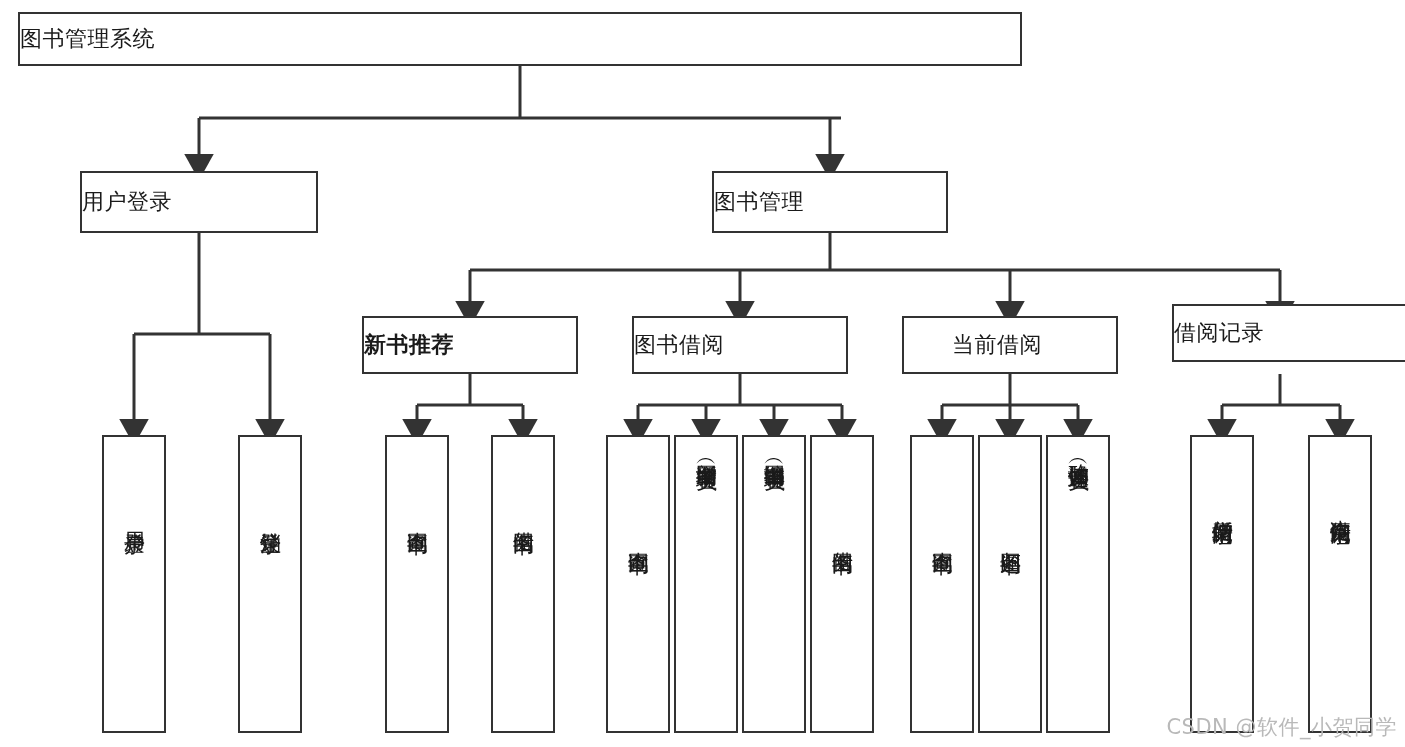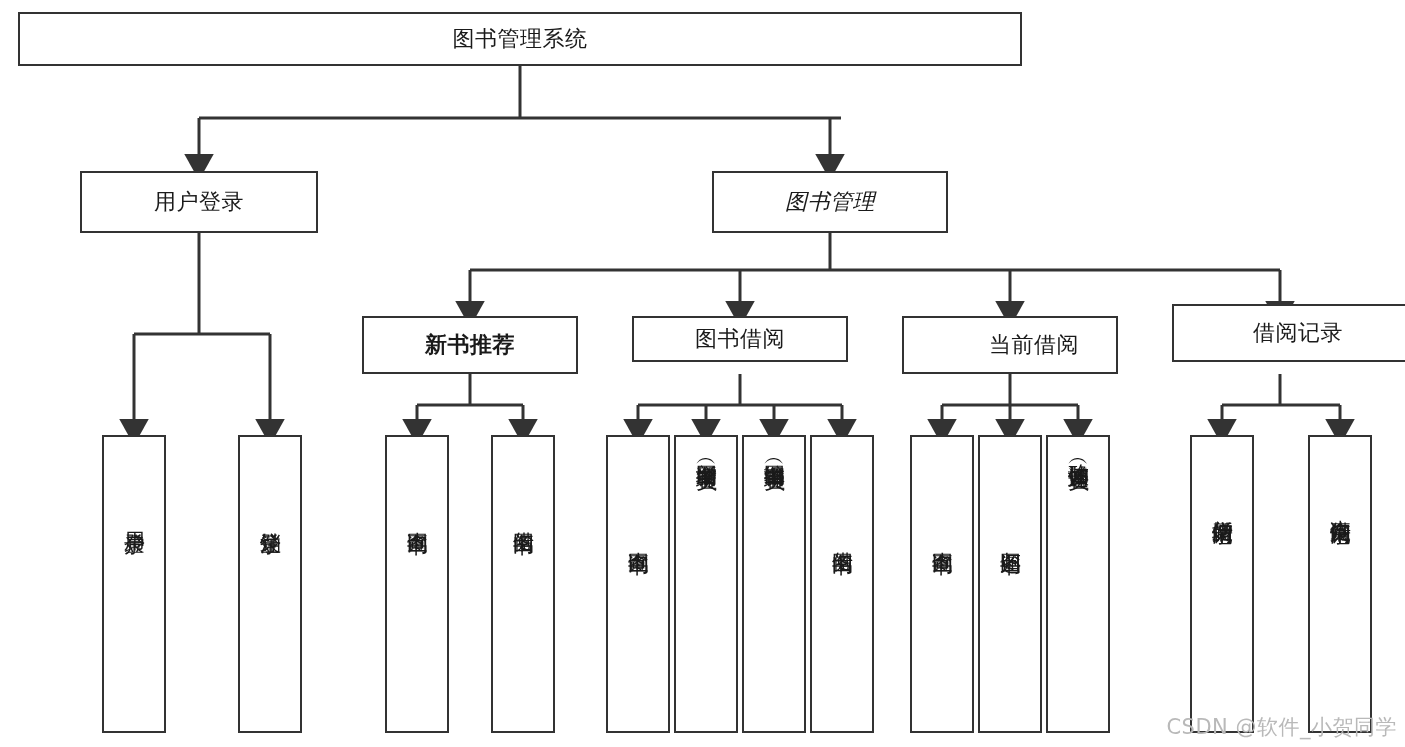--- a/index.html
+++ b/index.html
@@ -24,21 +24,21 @@
     width: 1405px;
     height: 747px;
   }
   .node {
     position: absolute;
     box-sizing: border-box;
     border: 2.5px solid #333333;
     background: #ffffff;
     display: flex;
     align-items: center;
-    justify-content: center;
+    justify-content: flex-start;
     color: #1a1a1a;
     z-index: 2;
   }
   .node .label {
     display: block;
     text-align: center;
     line-height: 1.0;
     white-space: nowrap;
   }
   .node.horiz .label {
@@ -140,28 +140,28 @@
     </g>
   </svg>
 
   <div class="node root horiz" style="left:18px; top:12px; width:1004px; height:54px;">
     <span class="label">图书管理系统</span>
   </div>
 
   <div class="node horiz" style="left:80px; top:171px; width:238px; height:62px;">
     <span class="label">用户登录</span>
   </div>
-  <div class="node horiz" style="left:712px; top:171px; width:236px; height:62px;font-style:italic;">
+  <div class="node horiz" style="left:712px; top:171px; width:236px; height:62px;">
     <span class="label">图书管理</span>
   </div>
 
   <div class="node horiz" style="left:362px; top:316px; width:216px; height:58px;font-weight:bold;">
     <span class="label">新书推荐</span>
   </div>
-  <div class="node horiz" style="left:632px; top:316px; width:216px; height:46px;">
+  <div class="node horiz" style="left:632px; top:316px; width:216px; height:58px;">
     <span class="label">图书借阅</span>
   </div>
   <div class="node horiz" style="left:902px; top:316px; width:216px; height:58px;padding-left:48px;">
     <span class="label">当前借阅</span>
   </div>
   <div class="node horiz" style="left:1172px; top:304px; width:252px; height:58px;">
     <span class="label">借阅记录</span>
   </div>
 
   <div class="node vert mid2" style="left:102px; top:435px; width:64px; height:298px;">

